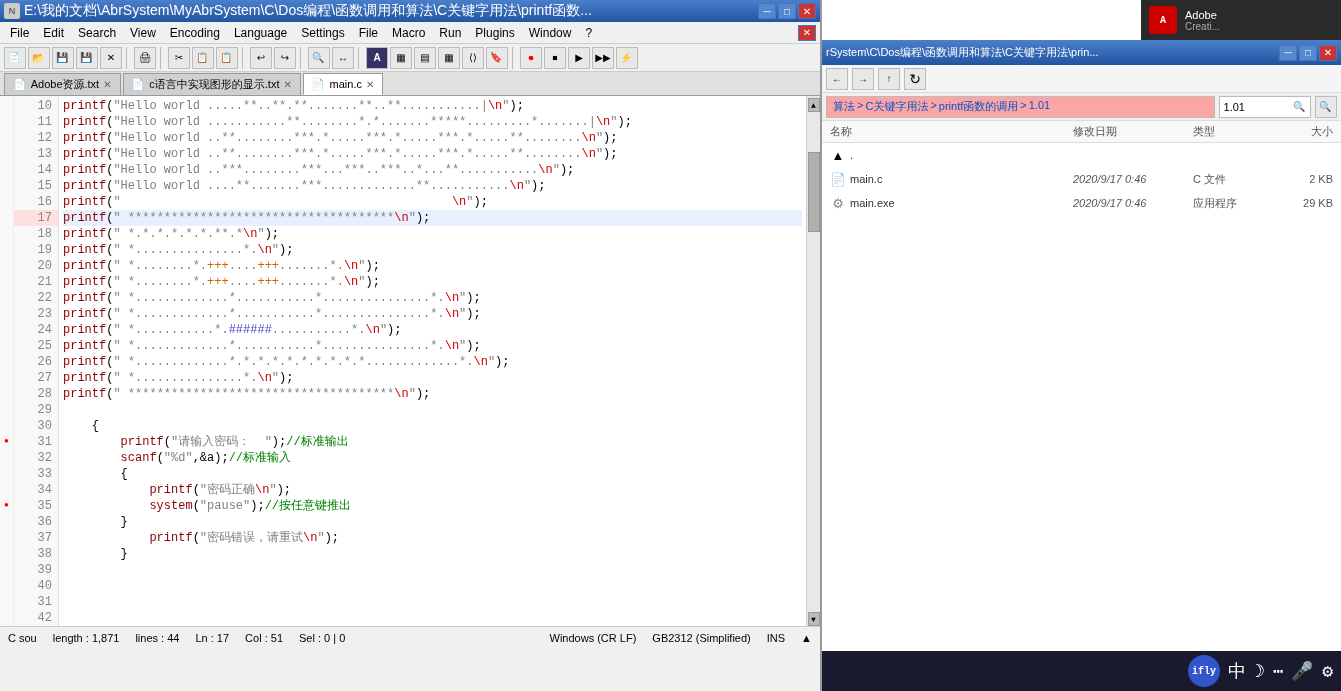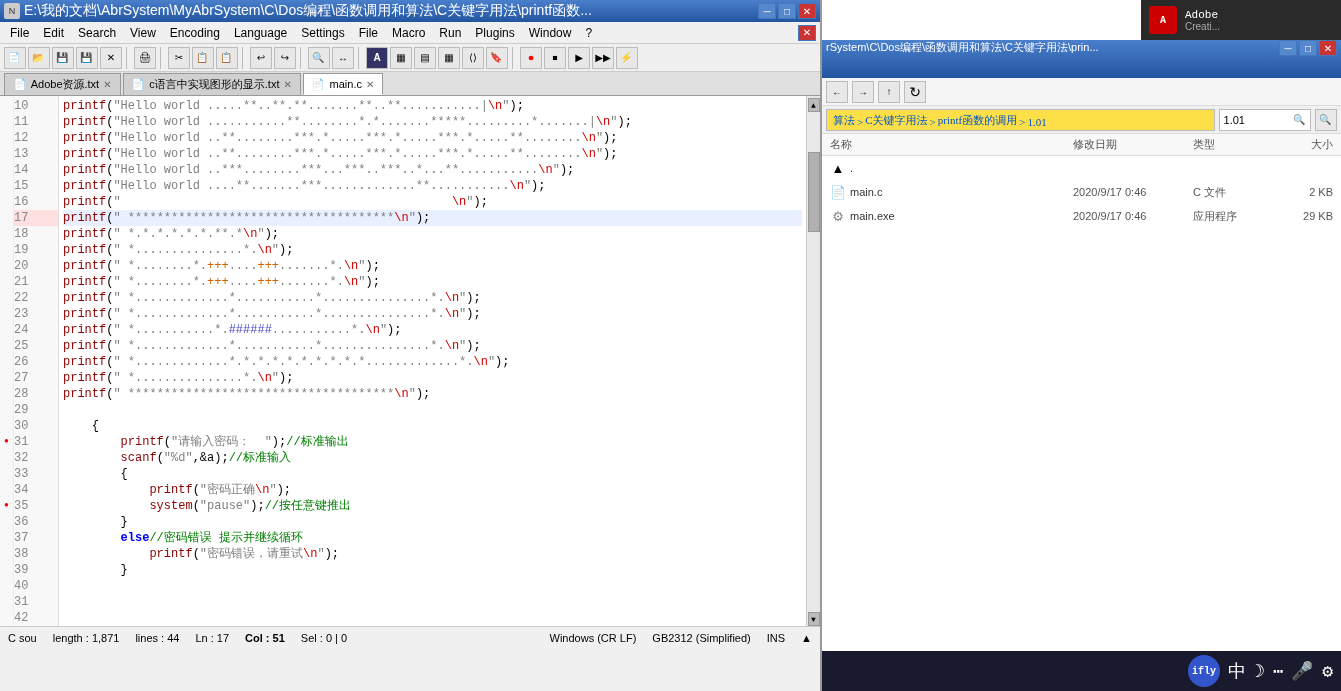--- a/index.html
+++ b/index.html
@@ -90,21 +90,21 @@
       border-right: 1px solid #ddd;
       padding: 2px 0;
       overflow: hidden;
       font-size: 12px;
       font-family: 'Courier New', monospace;
       color: #888;
       flex-shrink: 0;
     }
     .line-num {
       height: 16px;
-      text-align: left;
+      text-align: right;
       padding-right: 6px;
       line-height: 16px;
     }
     .line-num.highlighted { background: #ffe0e0; }
 
     
     .code-area {
       flex: 1;
       background: #fff;
       overflow: hidden;
@@ -156,22 +156,23 @@
       display: flex;
       align-items: center;
       padding: 0 8px;
       font-size: 11px;
       font-family: 'Segoe UI', sans-serif;
       gap: 16px;
     }
     .right-title-bar {
       background: linear-gradient(to bottom, #4a7fcb, #2255a0);
       color: white;
-      height: 38px;
-      display: flex;
+      height: 25px;
+      display: flex;
+      align-items: center;
       justify-content: space-between;
       padding: 0 4px;
       font-size: 11px;
       font-family: 'Segoe UI', sans-serif;
     }
     .right-title-controls { display: flex; gap: 2px; }
     .fe-toolbar {
       background: #f5f5f5;
       height: 28px;
       border-bottom: 1px solid #ddd;
@@ -186,27 +187,27 @@
       border-bottom: 1px solid #ddd;
       display: flex;
       align-items: center;
       padding: 0 4px;
       gap: 4px;
       font-size: 11px;
       font-family: 'Segoe UI', sans-serif;
     }
     .fe-breadcrumb {
       display: flex;
-      align-items: flex-end;
+      align-items: flex-start;
       gap: 2px;
       font-size: 11px;
-      font-family: Liberation Serif, serif;
+      font-family: Liberation Sans, sans-serif;
       color: #333;
       flex: 1;
-      background: #fde047;
+      background: #fca5a5;
       border: 1px solid #bbb;
       padding: 2px 6px;
       height: 22px;
     }
     .fe-breadcrumb span { color: #0055cc; cursor: pointer; }
     .fe-search {
       display: flex;
       align-items: center;
       border: 1px solid #bbb;
       height: 22px;
@@ -239,21 +240,21 @@
       display: flex;
       align-items: center;
       padding: 2px 8px;
       height: 24px;
       font-size: 11px;
       font-family: 'Segoe UI', sans-serif;
       cursor: pointer;
     }
     .fe-item-icon { width: 16px; height: 16px; margin-right: 4px; display: flex; align-items: center; justify-content: center; font-size: 13px; }
     .fe-item-name { flex: 1; color: #333; }
-    .fe-item-date { width: 120px; color: #555; }
+    .fe-item-date { width: 120px; color: #555; font-style: italic; }
     .fe-item-type { width: 80px; color: #555; }
     .fe-item-size { width: 60px; color: #555; text-align: right; }
 
     
     .ifly-bar {
       height: 40px;
       background: #1a1a2e;
       display: flex;
       align-items: center;
       justify-content: flex-end;
@@ -468,54 +469,53 @@
         <div class="code-line"><span class="fn">printf</span>(<span class="str">" *...............*.<span style="color:#c00">\n</span>"</span>);</div>
         <div class="code-line"><span class="fn">printf</span>(<span class="str">" *************************************<span style="color:#c00">\n</span>"</span>);</div>
         <div class="code-line">&nbsp;</div>
         <div class="code-line">    {</div>
         <div class="code-line">        <span class="fn">printf</span>(<span class="str">"请输入密码：  "</span>);<span class="cm">//标准输出</span></div>
         <div class="code-line">        <span class="fn">scanf</span>(<span class="str">"%d"</span>,&amp;a);<span class="cm">//标准输入</span></div>
         <div class="code-line">        {</div>
         <div class="code-line">            <span class="fn">printf</span>(<span class="str">"密码正确<span style="color:#c00">\n</span>"</span>);</div>
         <div class="code-line">            <span class="fn">system</span>(<span class="str">"pause"</span>);<span class="cm">//按任意键推出</span></div>
         <div class="code-line">        }</div>
-        <div class="code-line">        <span class="kw">else</span><span class="cm">//密码错误 提示并继续循环</span></div>
         <div class="code-line">            <span class="fn">printf</span>(<span class="str">"密码错误，请重试<span style="color:#c00">\n</span>"</span>);</div>
         <div class="code-line">        }</div>
 
       </div>
 
       <div class="scrollbar">
         <div style="width:12px;height:14px;background:#bbb;border:1px solid #999;margin-top:2px;display:flex;align-items:center;justify-content:center;font-size:8px;">▲</div>
         <div class="scroll-thumb"></div>
         <div style="width:12px;height:14px;background:#bbb;border:1px solid #999;margin-top:auto;display:flex;align-items:center;justify-content:center;font-size:8px;">▼</div>
       </div>
     </div>
 
     <div class="status-bar">
       <span>C sou</span>
       <span>length : 1,871</span>
       <span>lines : 44</span>
       <span>Ln : 17</span>
-      <span style="font-weight:bold;">Col : 51</span>
+      <span style="font-weight:normal;">Col : 51</span>
       <span>Sel : 0 | 0</span>
       <span style="flex:1"></span>
       <span>Windows (CR LF)</span>
       <span>GB2312 (Simplified)</span>
       <span>INS</span>
       <span>▲</span>
     </div>
   </div>
 
   <div style="position: absolute; top: 0; right: 0; width: 521px; height: 691px; background: #fff; border-left: 2px solid #999;">
 
     <div style="position: absolute; top: 0; right: 0; width: 200px; background: #2a2a2a; height: 40px; display: flex; align-items: center; padding: 0 8px; gap: 8px;">
       <div style="background: #cc0000; width: 28px; height: 28px; border-radius: 3px; display:flex;align-items:center;justify-content:center;color:white;font-size:10px;font-weight:bold;">A</div>
       <div>
-        <div style="color:white;font-size:11px;font-family:Liberation Mono, monospace;">Adobe</div>
+        <div style="color:white;font-size:11px;font-family:Liberation Sans, sans-serif;">Adobe</div>
         <div style="color:#aaa;font-size:10px;font-family:'Segoe UI',sans-serif;">Creati...</div>
       </div>
     </div>
 
     <div class="right-title-bar" style="margin-top: 40px;">
       <span>rSystem\C\Dos编程\函数调用和算法\C关键字用法\prin...</span>
       <div class="right-title-controls">
         <button class="title-btn">─</button>
         <button class="title-btn">□</button>
         <button class="title-btn close">✕</button>

